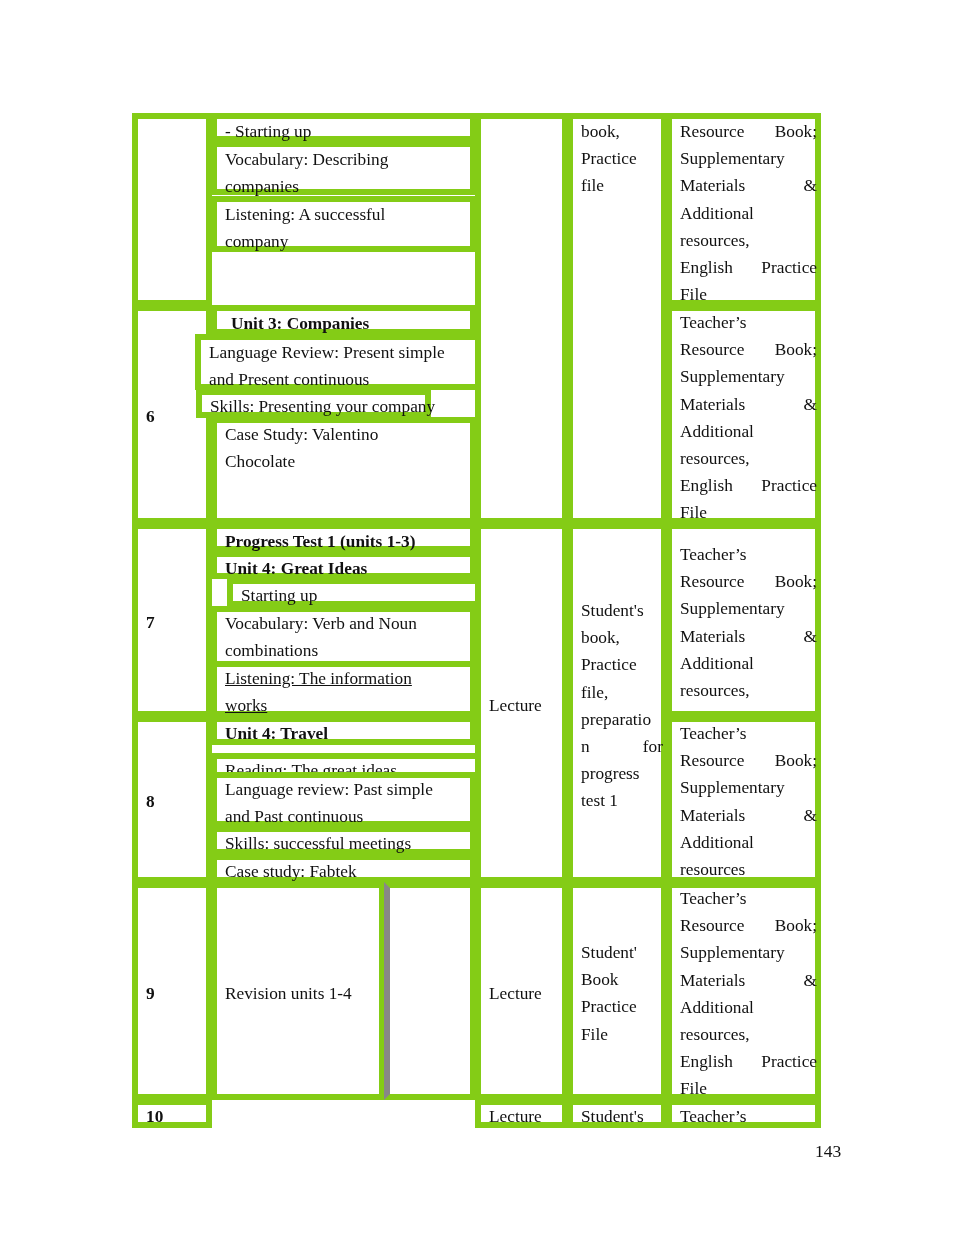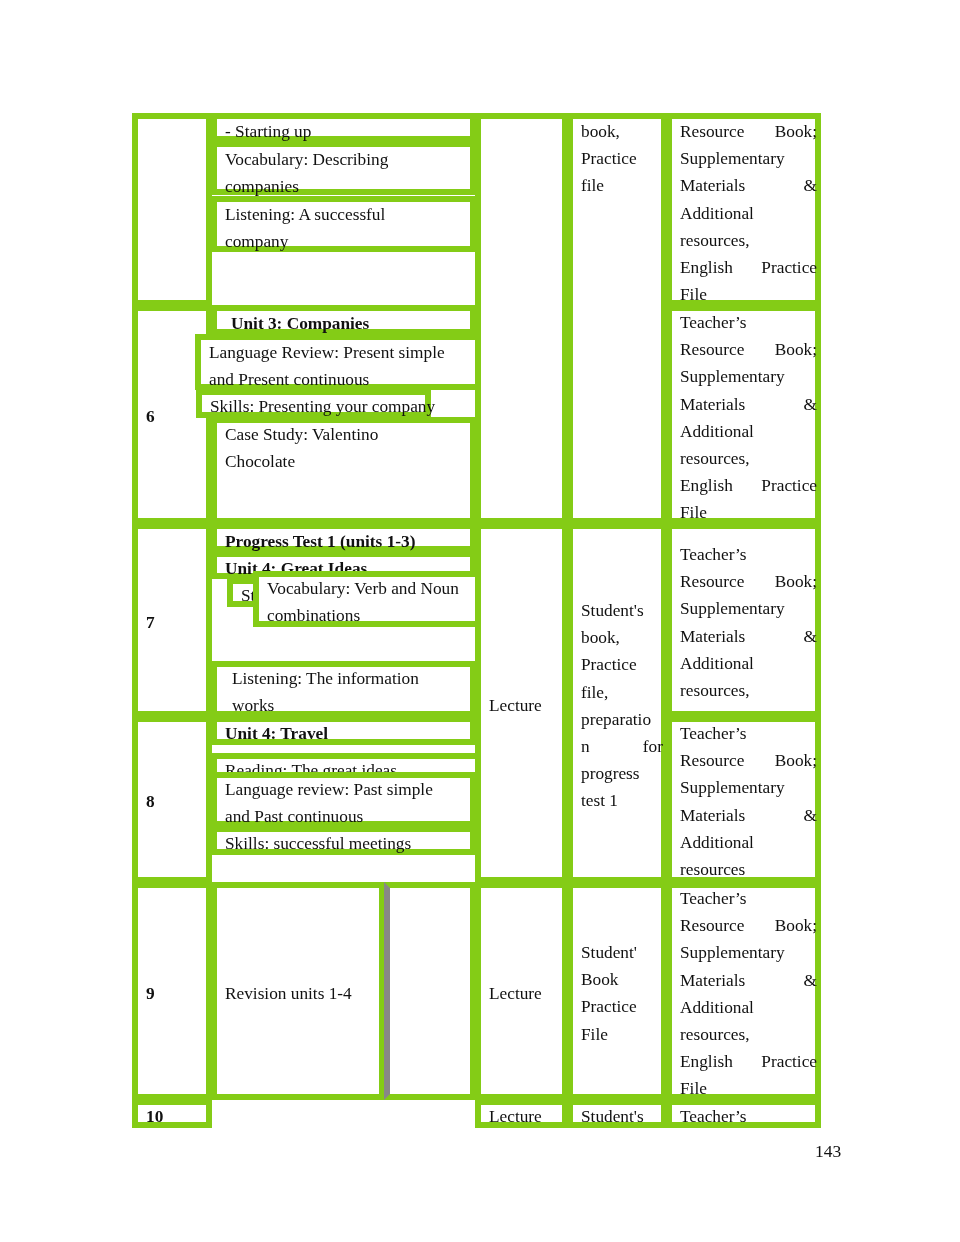--- a/index.html
+++ b/index.html
@@ -88,38 +88,41 @@
 
   <div class="cell" style="left:211px;top:523px;width:265px;height:29px;">
     <span class="txt b" style="left:8px;top:-1px;width:250px;">Progress Test 1 (units 1-3)</span>
   </div>
   <div class="cell" style="left:211px;top:551px;width:265px;height:28px;">
     <span class="txt b" style="left:8px;top:-2px;width:250px;">Unit 4: Great Ideas</span>
   </div>
   <div class="cell" style="left:211px;top:578px;width:265px;height:29px;margin-left:16px;">
     <span class="txt" style="left:8px;top:-2px;width:250px;">Starting up</span>
   </div>
-  <div class="cell" style="left:211px;top:571px;width:265px;height:56px;margin-left:42px;">
+  <div class="cell" style="left:211px;top:606px;width:265px;height:68px;">
     <span class="txt" style="left:8px;top:-2px;width:225px;">Vocabulary: Verb and Noun combinations</span>
   </div>
   <div class="cell" style="left:211px;top:661px;width:265px;height:56px;">
-    <span class="txt" style="left:15px;top:-2px;width:215px;">Listening: The information works</span>
+    <span class="txt" style="left:8px;top:-2px;width:215px;text-decoration:underline;">Listening: The information works</span>
   </div>
 
   <div class="cell" style="left:211px;top:716px;width:265px;height:29px;">
     <span class="txt b" style="left:8px;top:-2px;width:250px;">Unit 4: Travel</span>
   </div>
   <div class="cell" style="left:211px;top:716px;width:307px;height:29px;margin-top:37px;">
     <span class="txt" style="left:8px;top:-2px;width:250px;">Reading: The great ideas</span>
   </div>
   <div class="cell" style="left:211px;top:772px;width:265px;height:55px;">
     <span class="txt" style="left:8px;top:-2px;width:235px;">Language review: Past simple and Past continuous</span>
   </div>
   <div class="cell" style="left:211px;top:826px;width:265px;height:29px;">
     <span class="txt" style="left:8px;top:-2px;width:250px;">Skills: successful meetings</span>
+  </div>
+  <div class="cell" style="left:211px;top:854px;width:265px;height:29px;">
+    <span class="txt" style="left:8px;top:-2px;width:250px;">Case study: Fabtek</span>
   </div>
 
   <div class="cell" style="left:475px;top:523px;width:93px;height:360px;">
     <span class="txt" style="left:8px;top:163px;">Lecture</span>
   </div>
 
   <div class="cell" style="left:567px;top:523px;width:100px;height:360px;">
     <div class="txt" style="left:8px;top:68px;width:82px;">
       <div>Student's</div>
       <div>book,</div>

